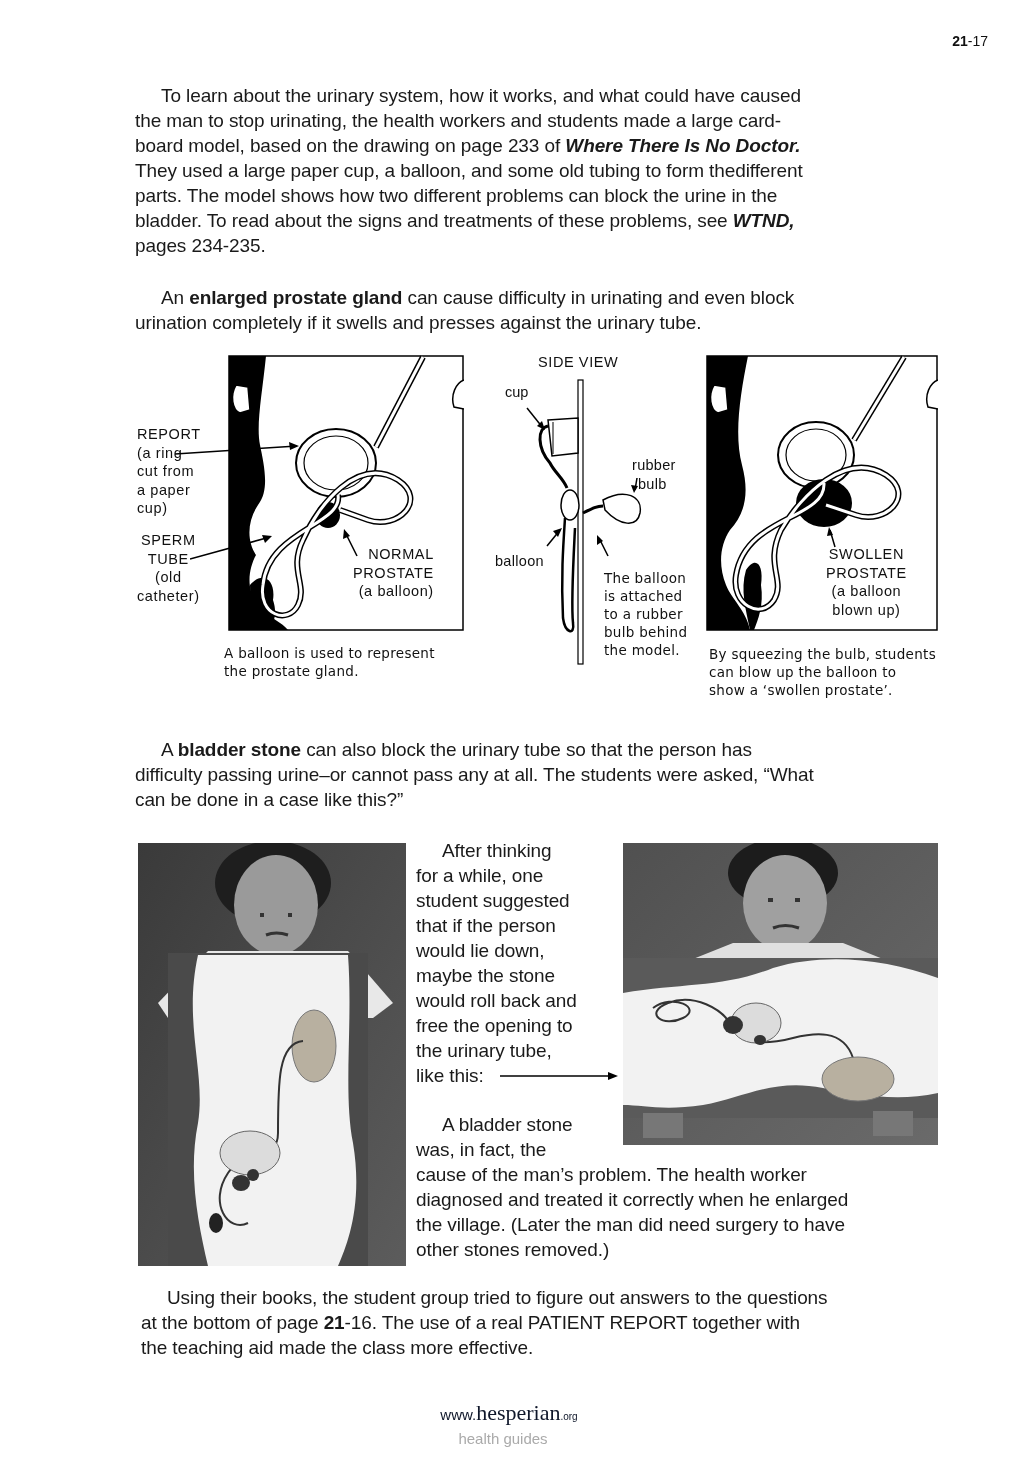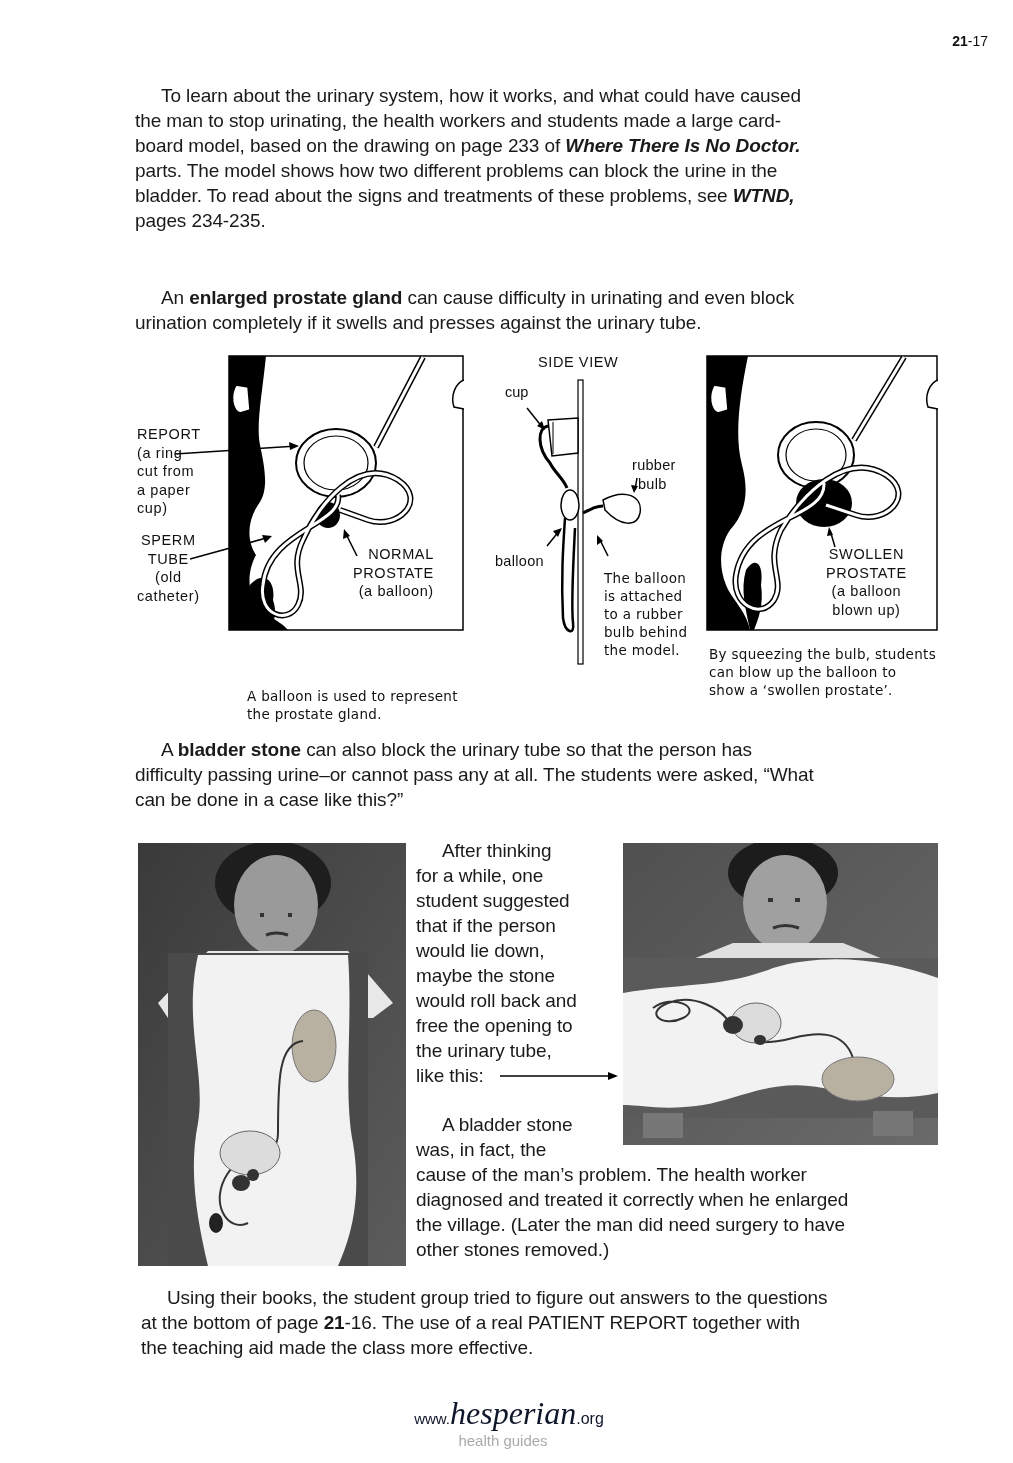--- a/index.html
+++ b/index.html
@@ -17,20 +17,21 @@
 </style>
 </head>
 <body>
 
 <div class="abs pnum"><b>21</b><span>-17</span></div>
 
 <div class="abs para" style="left:135px; top:83px; width:800px;">
   <div><span class="indent"></span><span>To learn about the urinary system, how it works, and what could have caused</span></div>
   <div>the man to stop urinating, the health workers and students made a large card-</div>
   <div><span>board model, based on the drawing on page 233 of </span><b><i>Where There Is No Doctor.</i></b></div>
+  <div>They used a large paper cup, a balloon, and some old tubing to form thedifferent</div>
   <div>parts. The model shows how two different problems can block the urine in the</div>
   <div><span>bladder. To read about the signs and treatments of these problems, see </span><b><i>WTND,</i></b></div>
   <div>pages 234-235.</div>
 </div>
 
 <div class="abs para" style="left:135px; top:285px; width:800px;">
   <div><span class="indent"></span><span>An </span><b>enlarged prostate gland</b><span> can cause difficulty in urinating and even block</span></div>
   <div>urination completely if it swells and presses against the urinary tube.</div>
 </div>
 
@@ -81,21 +82,21 @@
   <svg width="20" height="30">
       <line x1="14" y1="28" x2="2" y2="4" stroke="#000" stroke-width="1.5"></line>
       <polygon points="1,1 0,11 7,8" fill="#000"></polygon>
     </svg>
 </div>
 <div class="abs" style="left:353px; top:545px; text-align:right;">
   <div class="lbl">NORMAL</div>
   <div class="lbl">PROSTATE</div>
   <div class="lbl">(a balloon)</div>
 </div>
-<div class="abs" style="left:247px; top:644px;margin-top:43px;">
+<div class="abs" style="left:224px; top:644px;">
   <div class="cap">A balloon is used to represent</div>
   <div class="cap">the prostate gland.</div>
 </div>
 
 <div class="abs lbl" style="left:538px; top:353px;">SIDE VIEW</div>
 <div class="abs lbl" style="left:505px; top:383px; letter-spacing:0;">cup</div>
 <div class="abs" style="left:632px; top:456px;">
   <div class="lbl" style="letter-spacing:0.3px;">rubber</div>
   <div class="lbl" style="letter-spacing:0.3px; padding-left:6px;">bulb</div>
 </div>
@@ -250,16 +251,16 @@
 </div>
 
 <div class="abs para" style="left:141px; top:1285px; width:830px;">
   <div><span class="indent"></span><span>Using their books, the student group tried to figure out answers to the questions</span></div>
   <div><span>at the bottom of page </span><b>21</b><span>-16. The use of a real PATIENT REPORT together with</span></div>
   <div>the teaching aid made the class more effective.</div>
 </div>
 
 <div class="abs" style="left:389px; top:1398px; width:240px; text-align:center;">
   <div style="white-space:nowrap; line-height:30px;">
-    <span class="footer-url" style="font-size:15px; font-family:'Liberation Sans', sans-serif;">www.</span><span class="footer-url" style="font-size:32px;font-style:italic;">hesperian</span><span class="footer-url" style="font-size:16px; font-family:'Liberation Sans', sans-serif;">.org</span>
+    <span class="footer-url" style="font-size:15px; font-family:'Liberation Sans', sans-serif;">www.</span><span class="footer-url" style="font-size:22px;">hesperian</span><span class="footer-url" style="font-size:10px; font-family:'Liberation Sans', sans-serif;">.org</span>
   </div>
   <div style="color:#aaa; font-size:15px; line-height:14px; margin-left:-12px;">health guides</div>
 </div>
 
 </body></html>

